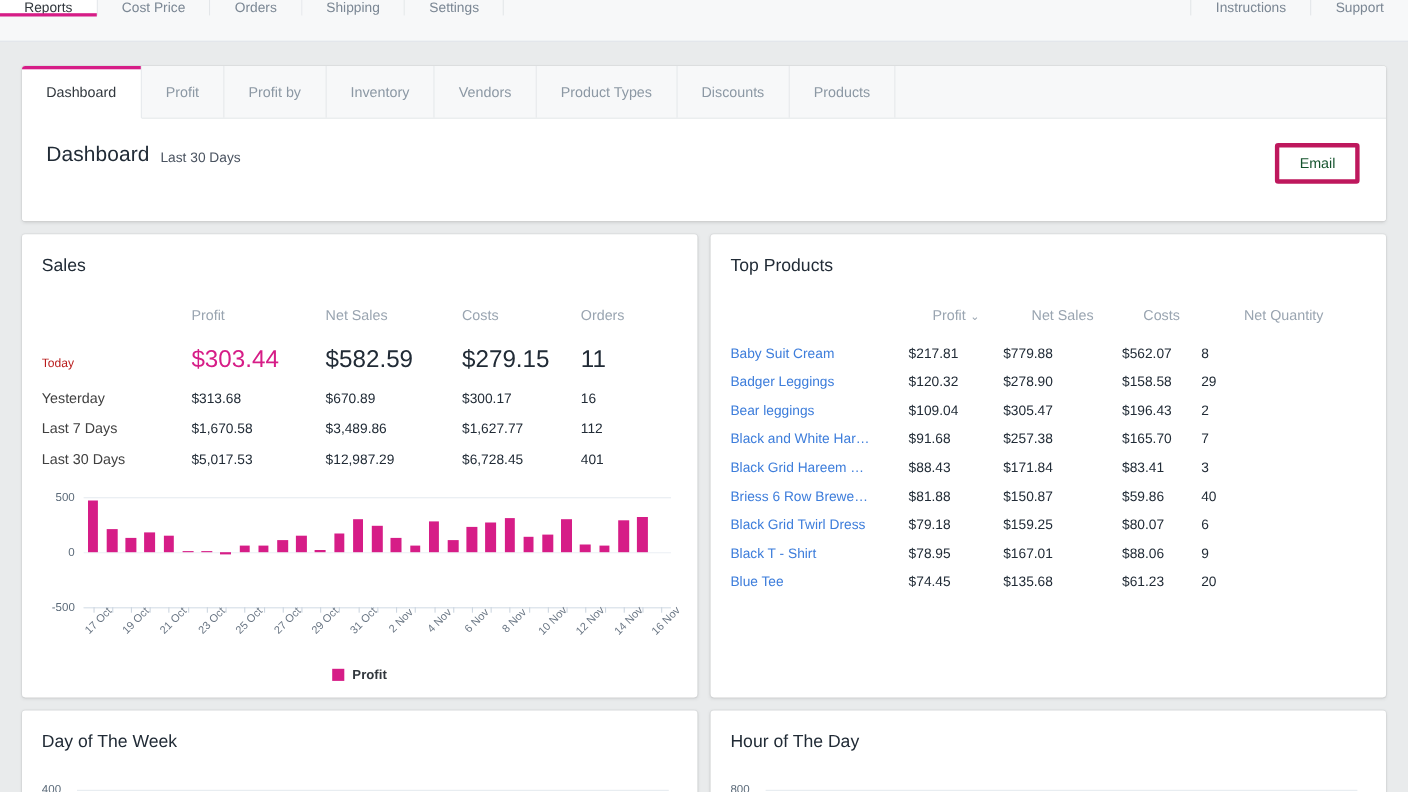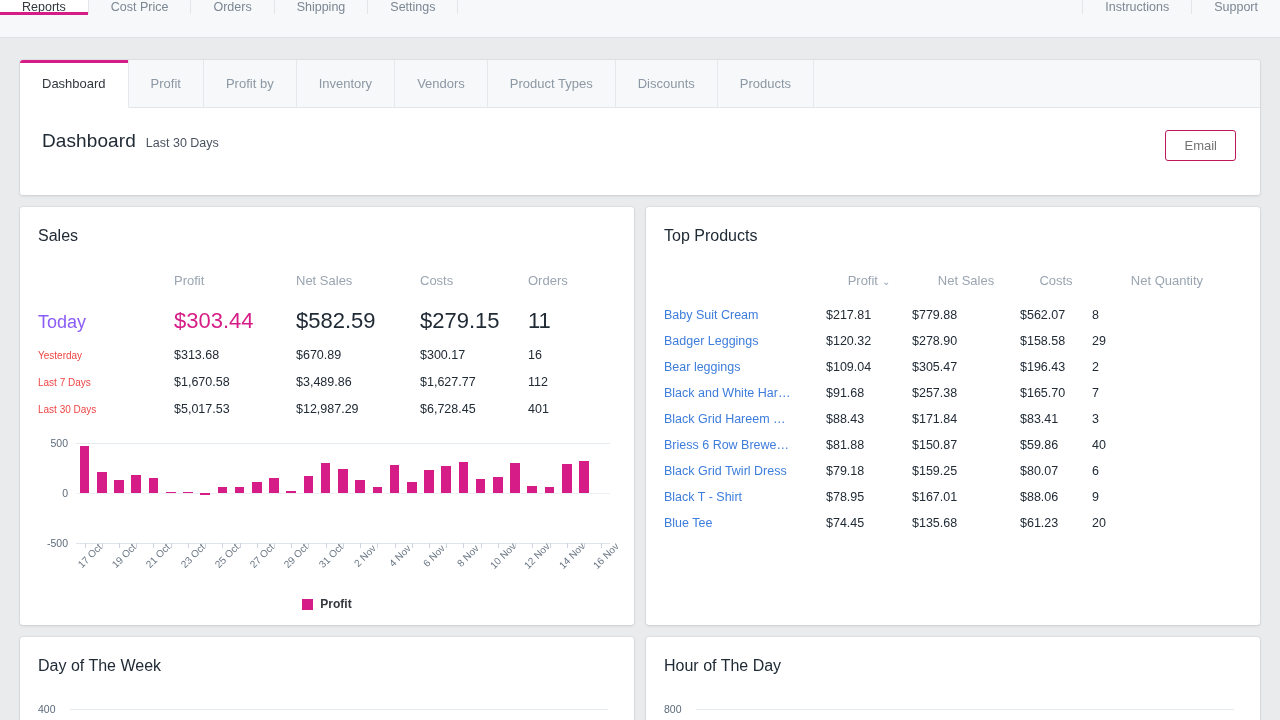--- a/index.html
+++ b/index.html
@@ -101,24 +101,24 @@
     letter-spacing: .1px;
   }
   .page-subtitle {
     font-size: 12.5px;
     color: #4a5360;
     margin-left: 10px;
     padding-top: 6px;
   }
   .email-btn {
     margin-left: auto;
-    border: 1px solid #be185d;
+    border: 4px solid #be185d;
     background: #fff;
     border-radius: 3px;
-    color: #737373;
+    color: #14532d;
     font-size: 13px;
     padding: 7px 18px;
     cursor: pointer;
     font-family: inherit;
   }
 
   
   .grid {
     display: flex;
     gap: 12px;
@@ -148,23 +148,23 @@
     text-align: left;
     padding-bottom: 20px;
   }
   .sales-table td {
     font-size: 12.5px;
     color: #212b36;
     padding-bottom: 13px;
     text-align: left;
     vertical-align: baseline;
   }
-  .sales-table td.rowlabel { color: #ef4444; font-size: 10px; }
+  .sales-table td.rowlabel { color: #404040; font-size: 13px; }
   .sales-table tr.today td { font-size: 22px; padding-bottom: 14px; }
-  .sales-table tr.today td.rowlabel { color: #8b5cf6; font-size: 18px; }
+  .sales-table tr.today td.rowlabel { color: #b91c1c; font-size: 11px; }
   .sales-table tr.today td.accent { color: #d61d87; }
   .col-label { width: 136px; }
   .col-a { width: 122px; }
   .col-b { width: 124px; }
   .col-c { width: 108px; }
 
   
   .chart-wrap { margin-top: 14px; position: relative; }
   .chart-area {
     position: relative;

